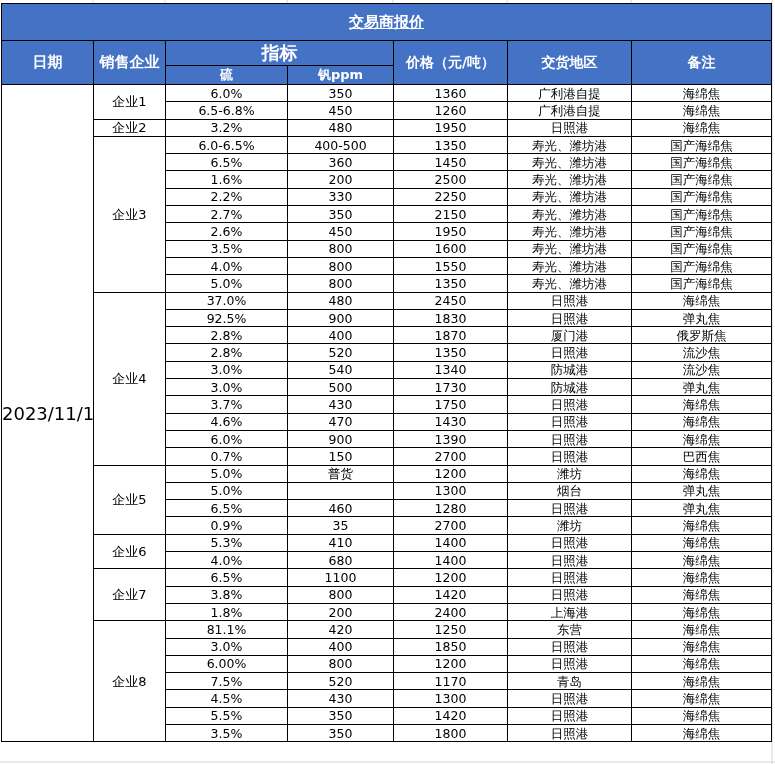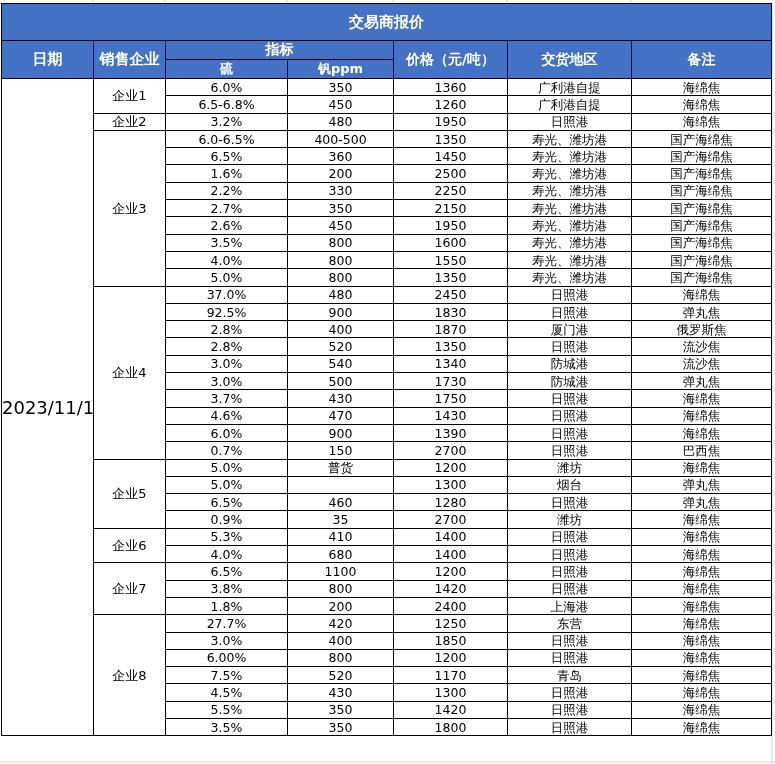--- a/index.html
+++ b/index.html
@@ -4,22 +4,22 @@
 <style>
   html, body { margin: 0; padding: 0; background: #ffffff; }
   body { width: 775px; height: 764px; position: relative; overflow: hidden;
          font-family: "DejaVu Sans", "Liberation Sans", sans-serif; }
   .gridbg { position: absolute; left: 0; top: 0; width: 775px; height: 764px; }
   table.quote { position: absolute; left: 1px; top: 3px; border-collapse: collapse;
                 table-layout: fixed; width: 770px; }
   table.quote td, table.quote th { border: 1.5px solid #000; padding: 0; text-align: center;
                 vertical-align: middle; overflow: hidden; white-space: nowrap; }
   th { background: #4472c4; color: #ffffff; font-weight: bold; }
-  .title-row th { height: 36px; font-size: 15px; font-weight: bold; }
-  .h1 th { height: 17px; font-size: 14px; }
+  .title-row th { height: 36px; font-size: 15px; font-weight: bold; text-decoration: underline; }
+  .h1 th { height: 17px; font-size: 18px; }
   .h2 th { height: 15px; font-size: 13px; }
   .h1 th.tall { font-size: 15px; margin-left: 21px; }
   td { font-size: 12.5px; color: #000; height: 16.3px; line-height: 15px; }
   td.date { font-size: 18px; }
   td.company { font-size: 13px; }
 </style>
 </head>
 <body>
 
 <svg class="gridbg" width="775" height="764">
@@ -281,21 +281,21 @@
       </tr>
       <tr>
         <td>1.8%</td>
         <td>200</td>
         <td>2400</td>
         <td>上海港</td>
         <td>海绵焦</td>
       </tr>
       <tr>
         <td rowspan="7" class="company">企业8</td>
-        <td>27.7%</td>
+        <td>81.1%</td>
         <td>420</td>
         <td>1250</td>
         <td>东营</td>
         <td>海绵焦</td>
       </tr>
       <tr>
         <td>3.0%</td>
         <td>400</td>
         <td>1850</td>
         <td>日照港</td>

